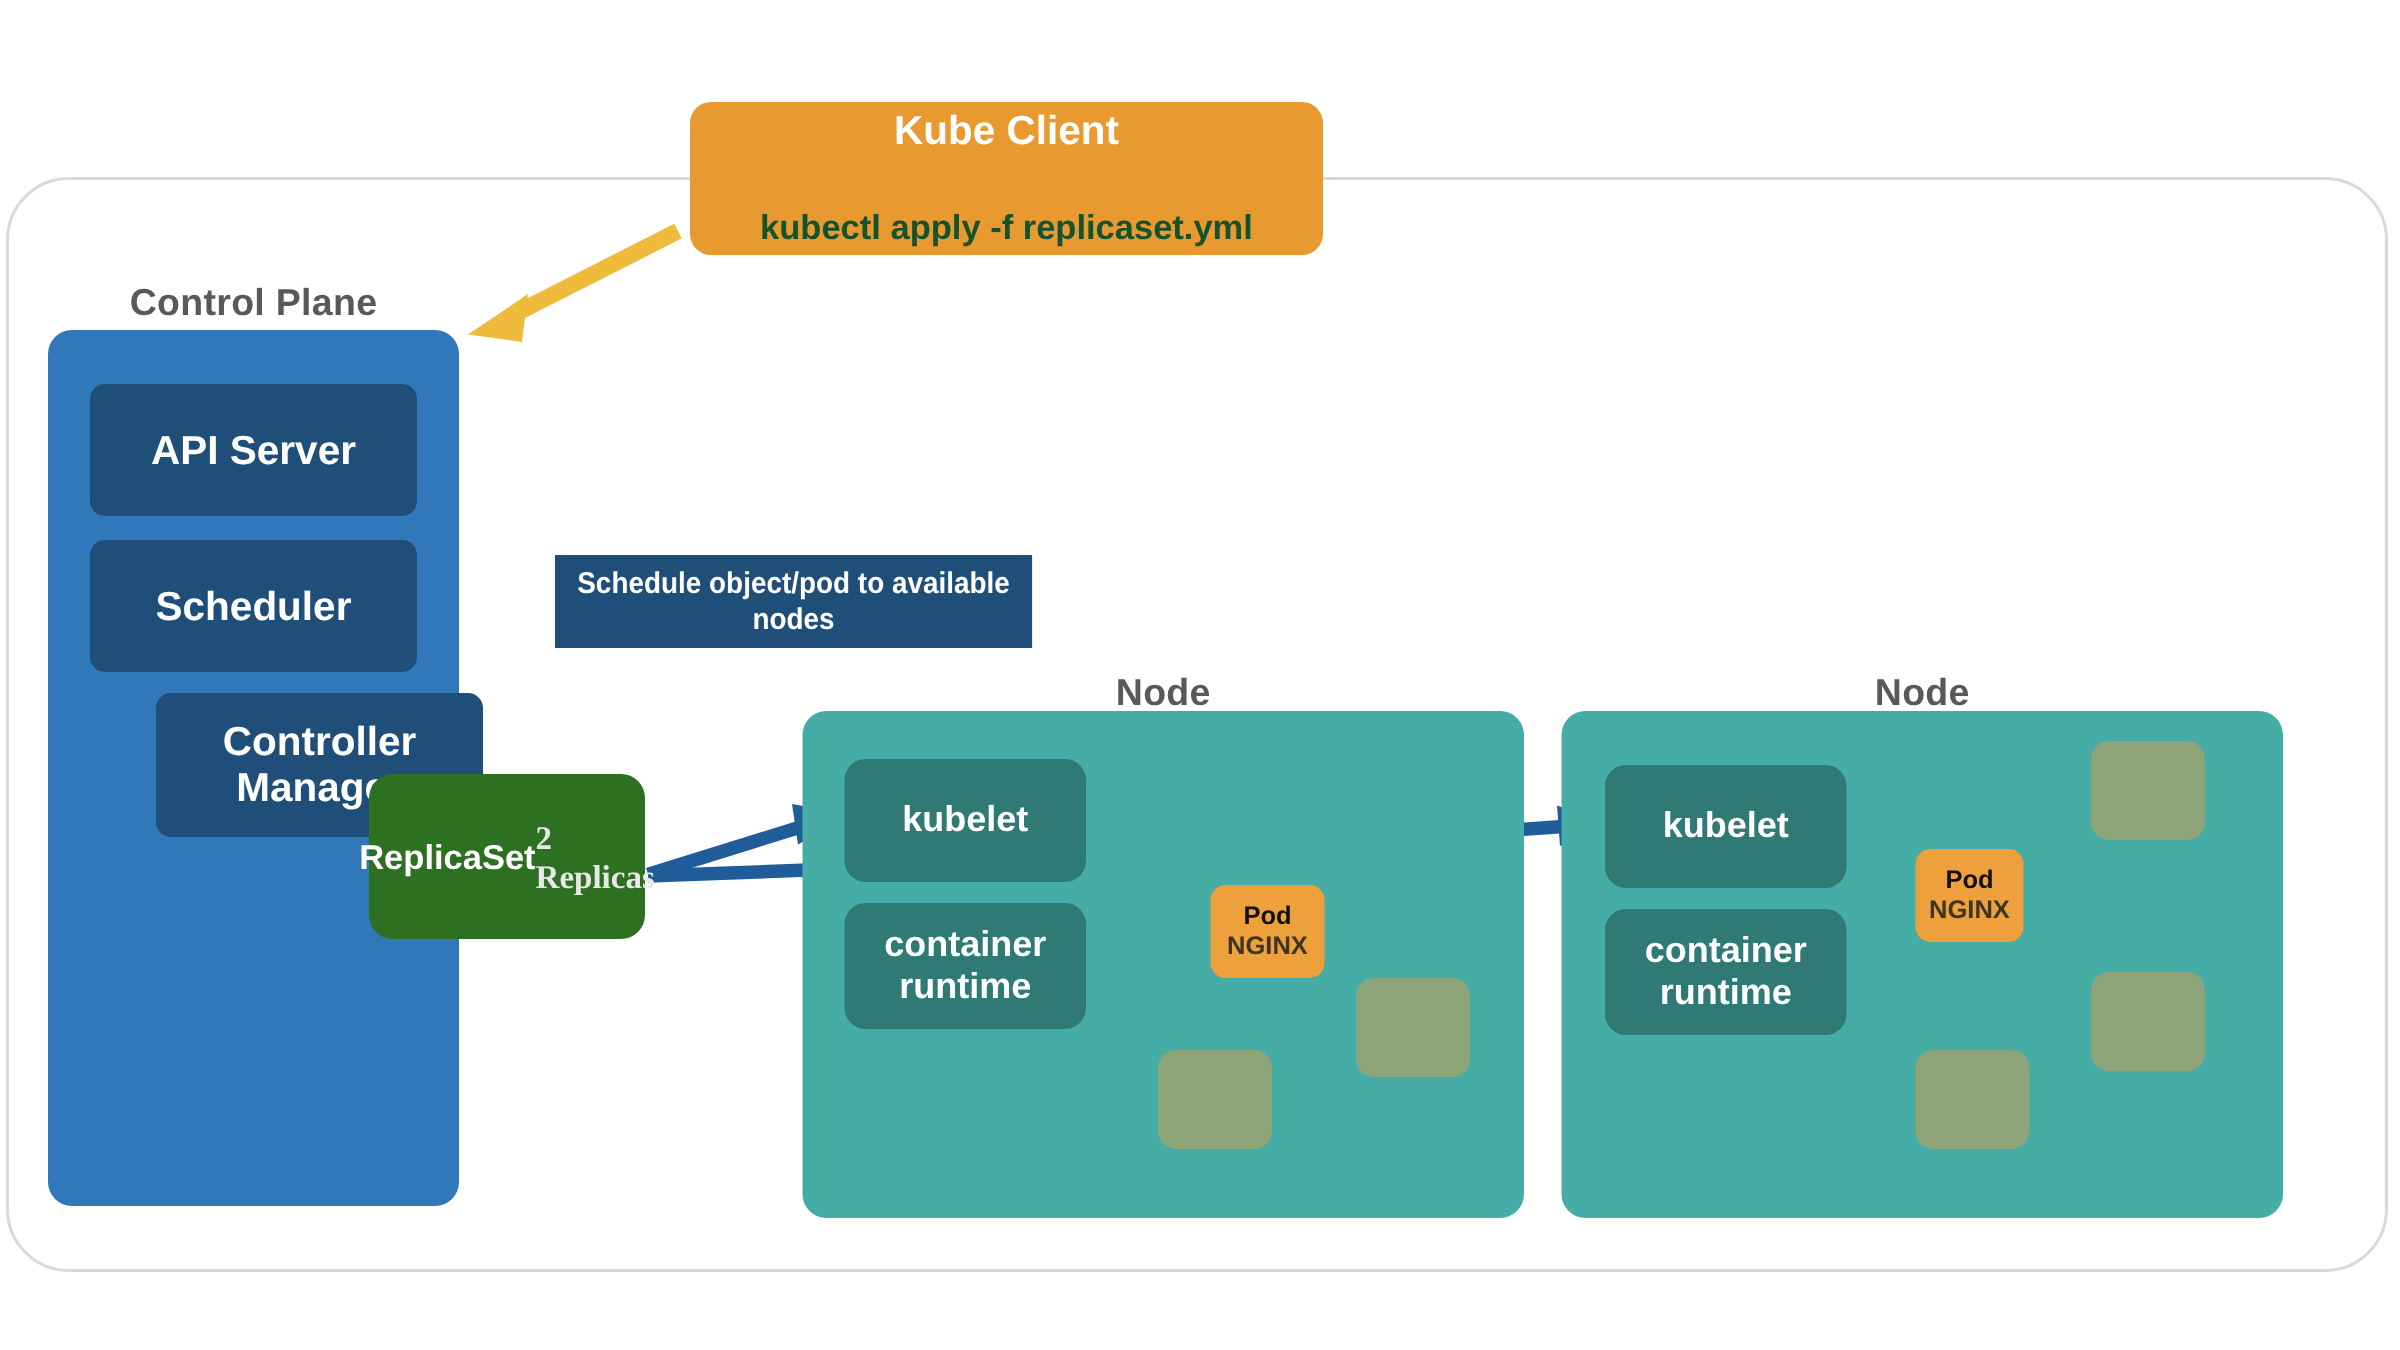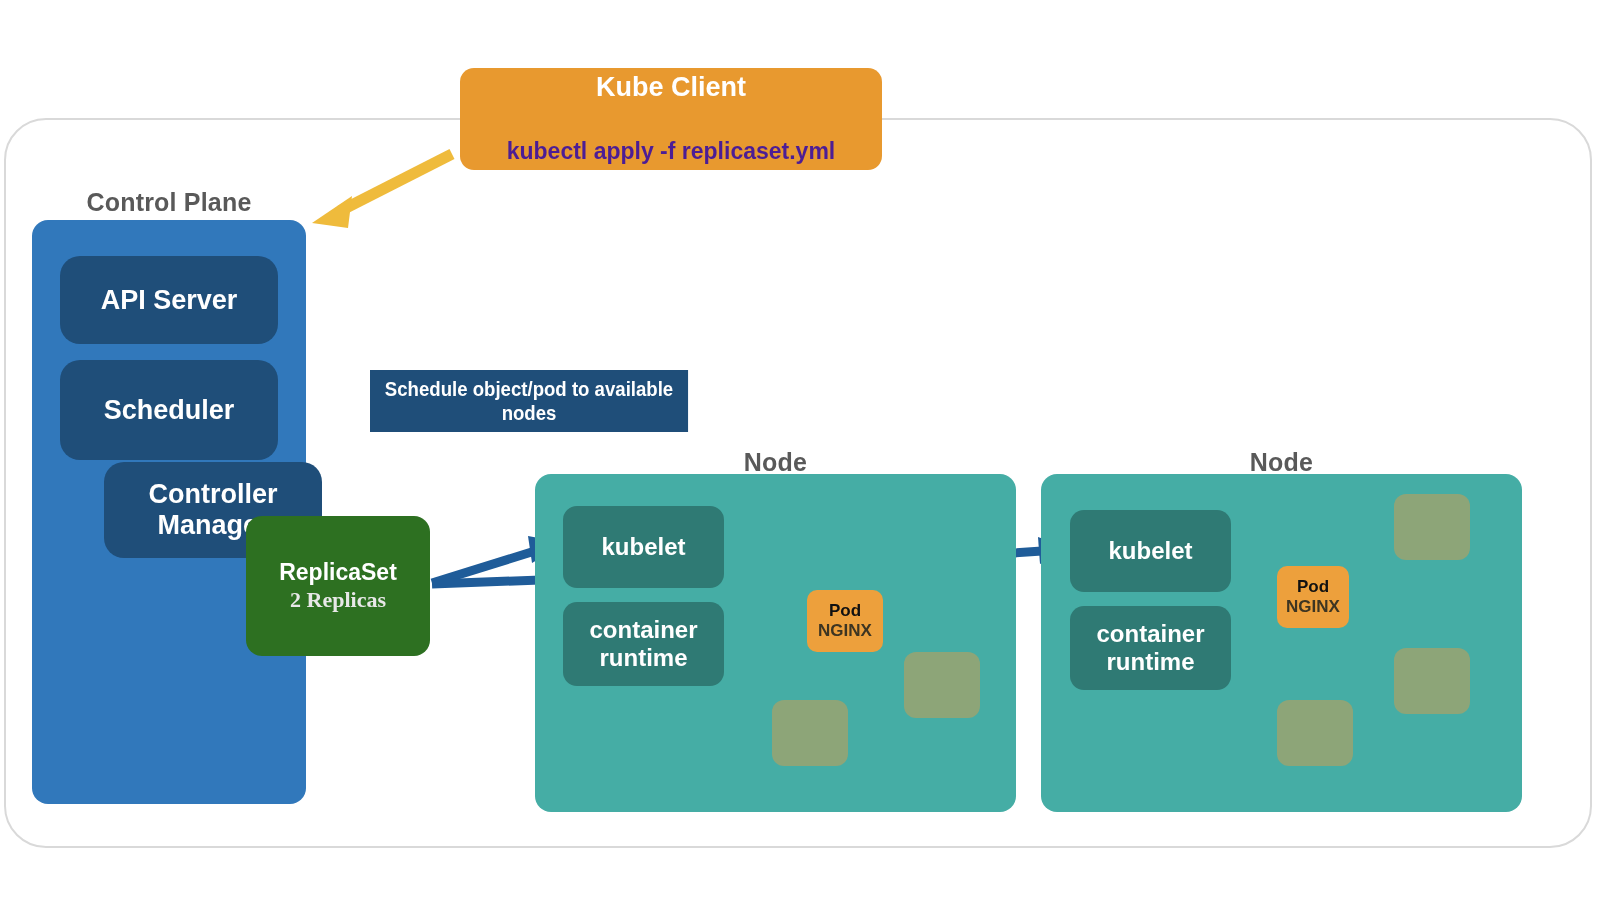--- a/index.html
+++ b/index.html
@@ -58,53 +58,53 @@
     box-sizing: border-box;
     gap: 33px;
   }
   #kube-client-title {
     color: #ffffff;
     font-size: 27px;
     font-weight: bold;
     line-height: 1.15;
   }
   #kube-client-command {
-    color: #4c1d95;
+    color: #14532d;
     font-size: 23px;
     font-weight: bold;
     line-height: 1.2;
     margin-top: 2px;
   }
 
   
   #control-plane-label { left: 32px; top: 188px; width: 274px; }
   #control-plane-box {
     left: 32px;
     top: 220px;
     width: 274px;
     height: 584px;
     background: #3178bb;
     border-radius: 16px;
   }
   .cp-item {
     background: #1f4e79;
-    border-radius: 20px;
+    border-radius: 10px;
     display: flex;
     align-items: center;
     justify-content: center;
     text-align: center;
     color: #ffffff;
     font-size: 27px;
     font-weight: bold;
     line-height: 1.14;
     box-sizing: border-box;
     padding: 4px 8px;
   }
   #cp-api-server  { left: 60px; top: 256px; width: 218px; height: 88px; }
-  #cp-scheduler   { left: 60px; top: 360px; width: 218px; height: 100px; }
+  #cp-scheduler   { left: 60px; top: 360px; width: 218px; height: 88px; }
   #cp-controller-manager { left: 60px; top: 462px; width: 218px; height: 96px; margin-left: 44px; }
 
   
   #schedule-banner {
     left: 370px;
     top: 370px;
     width: 342px;
     height: 62px;
     background: #1f4e79;
     display: flex;
@@ -119,25 +119,25 @@
     padding: 2px 8px;
     transform: scaleX(0.93);
     transform-origin: left center;
   }
 
   
   #replicaset-box {
     left: 246px;
     top: 516px;
     width: 184px;
-    height: 140px;
+    height: 110px;
     background: #2d7021;
     border-radius: 16px;
     display: flex;
-    flex-direction: column;
+    flex-direction: row;
     align-items: center;
     justify-content: center;
     box-sizing: border-box;
   }
   #replicaset-title {
     color: #ffffff;
     font-size: 23px;
     font-weight: bold;
     line-height: 1.15;
   }

